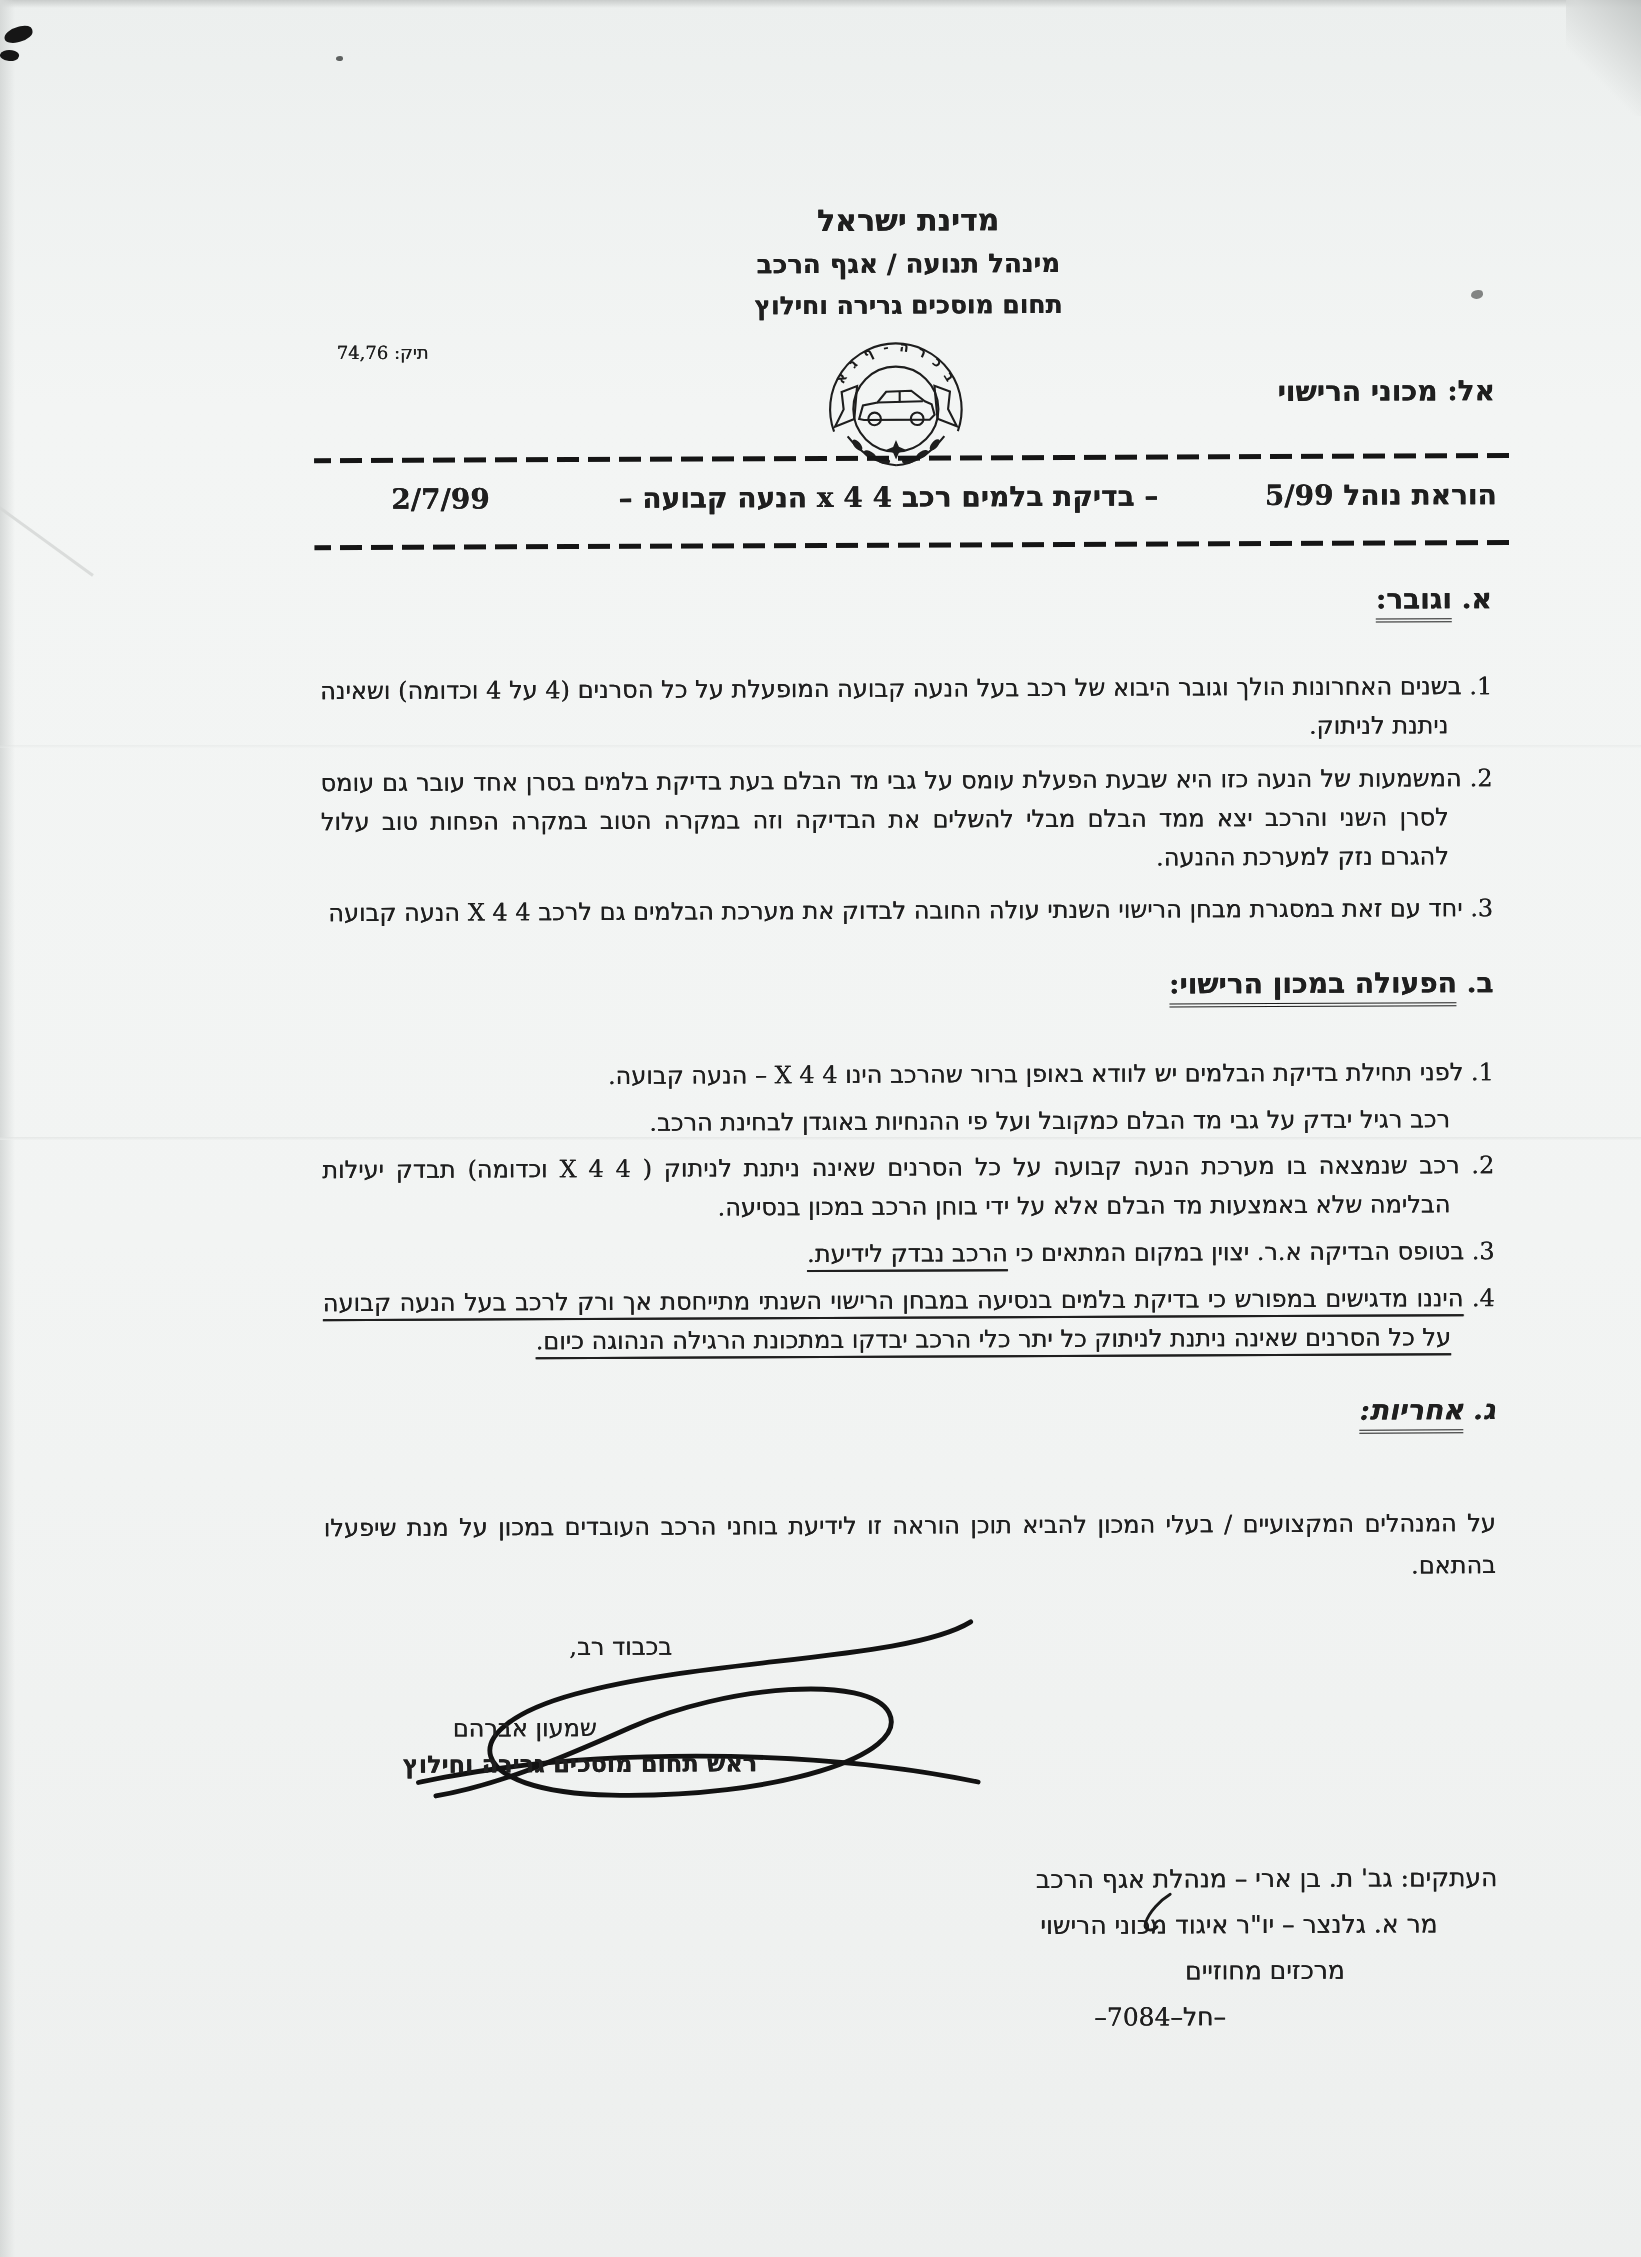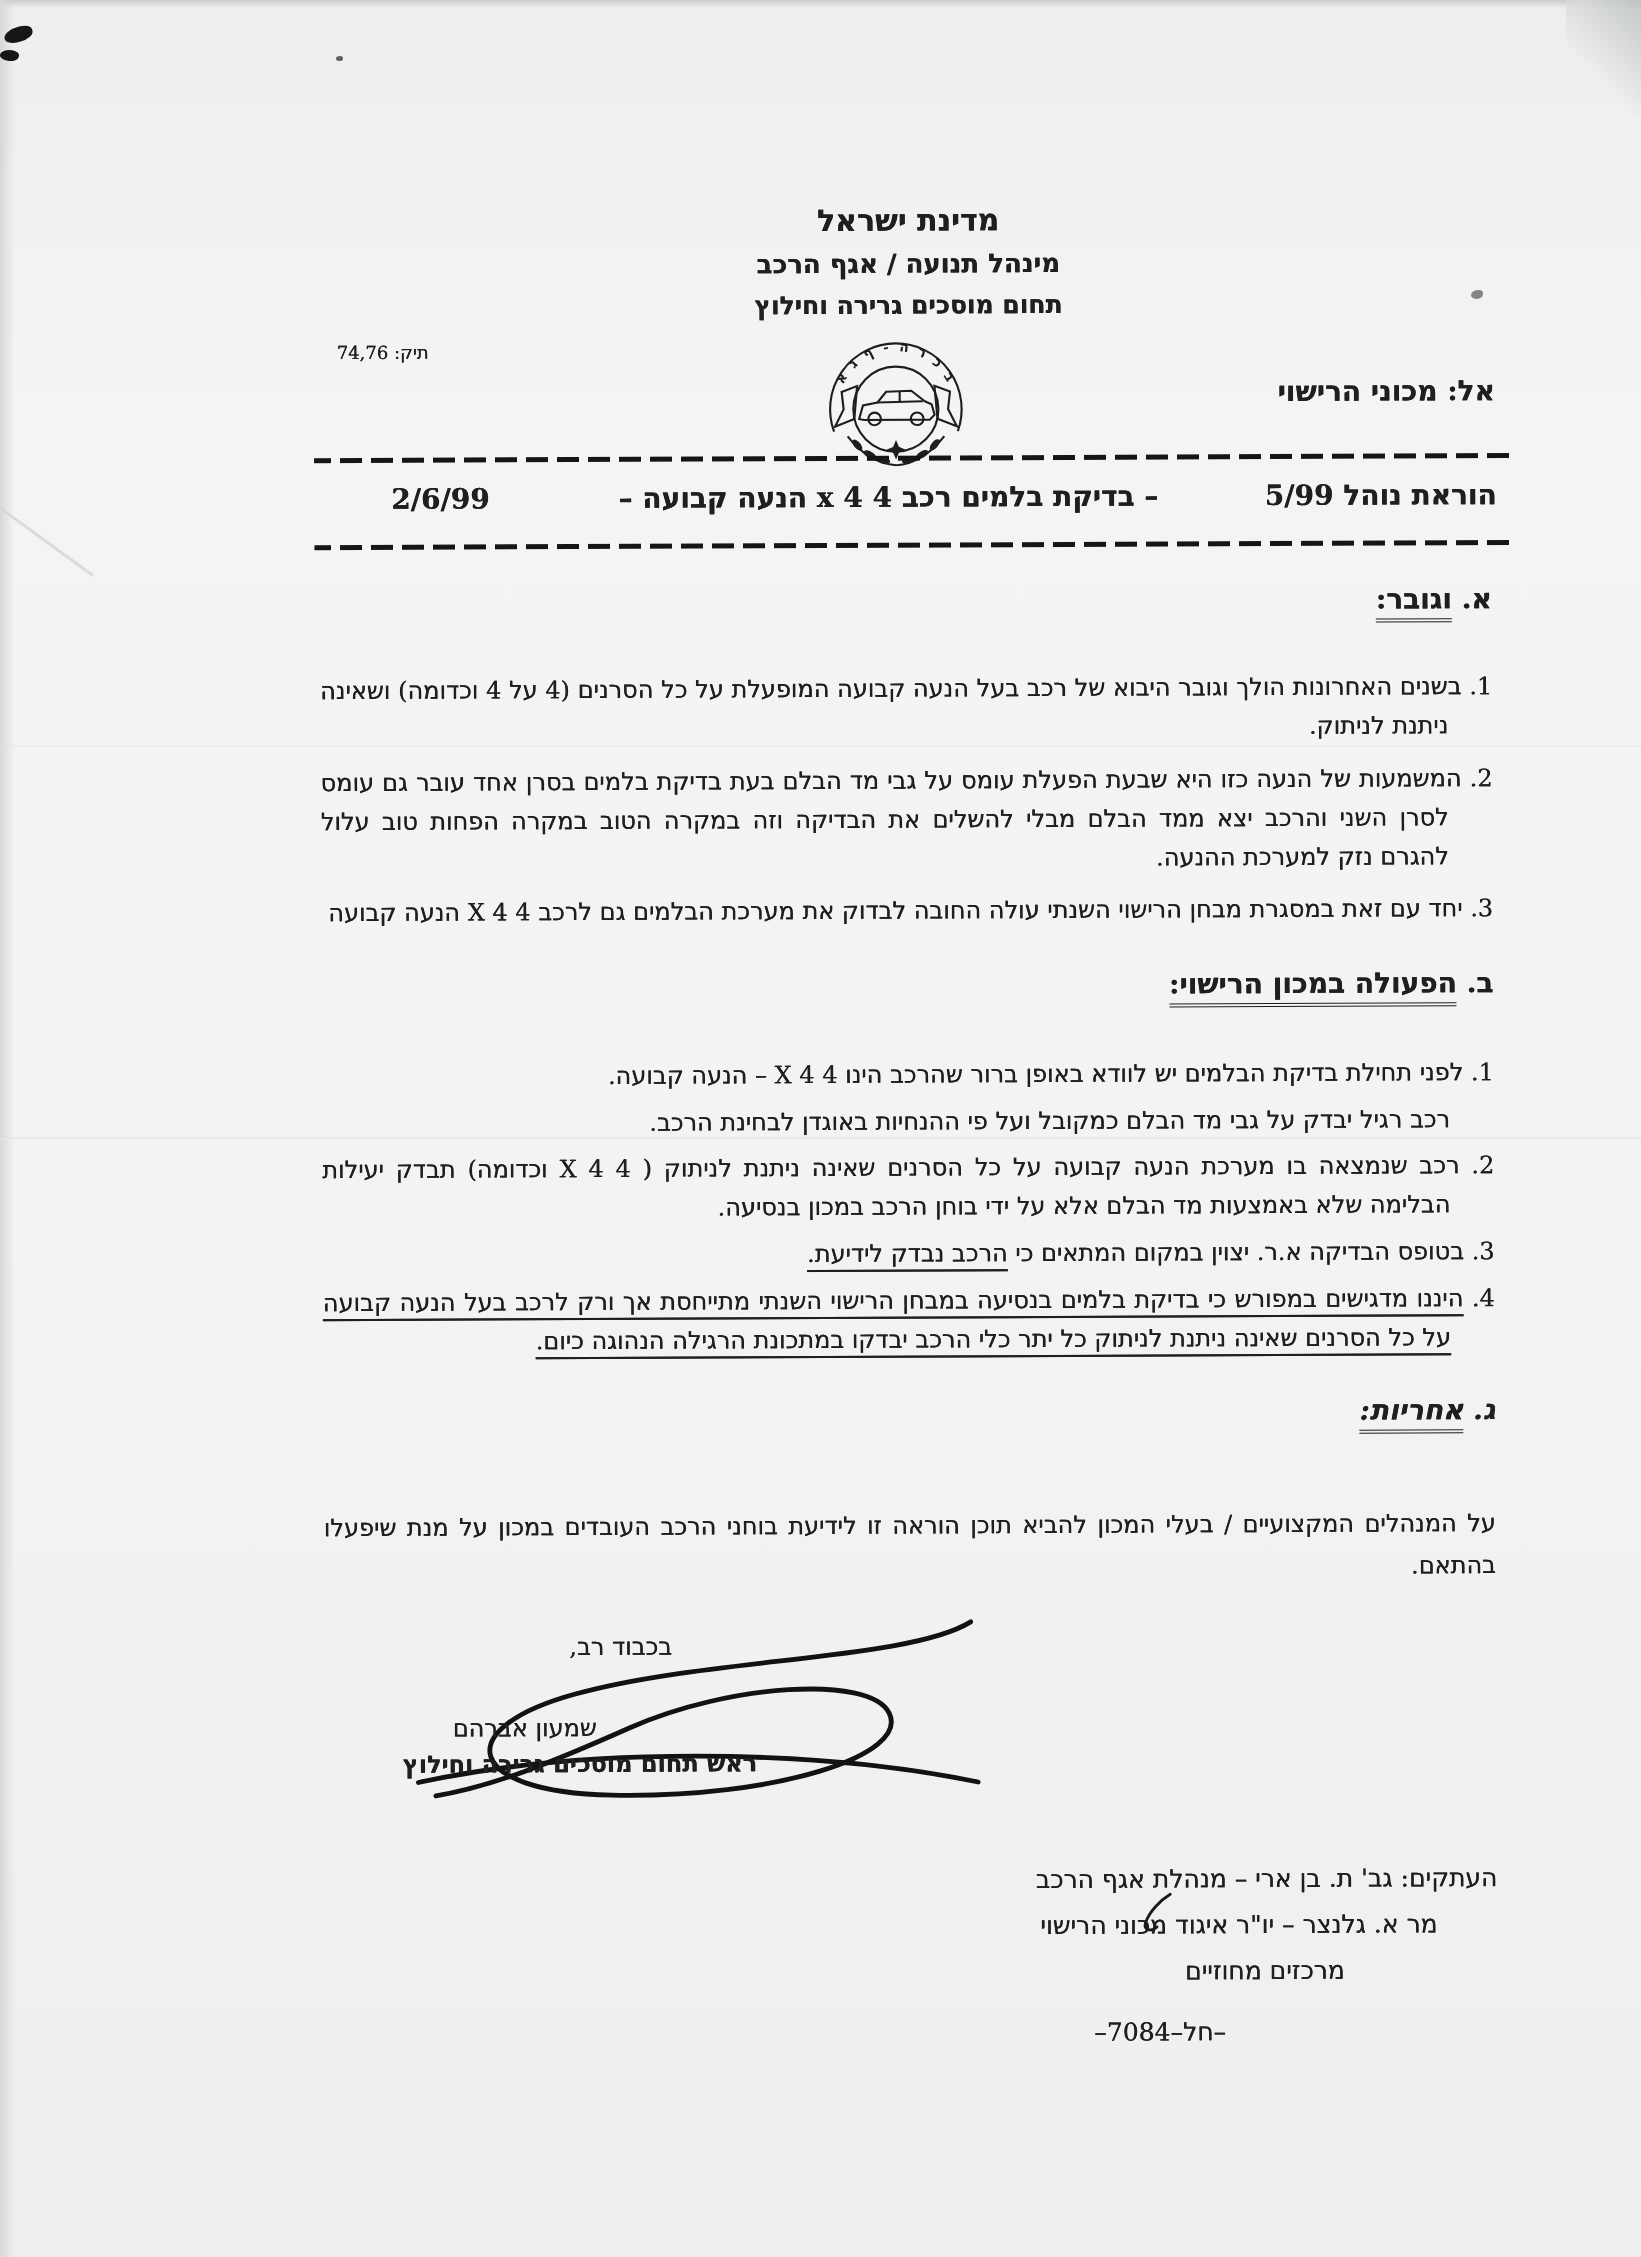--- a/index.html
+++ b/index.html
@@ -58,21 +58,21 @@
   
   .closing{position:absolute;top:1632px;left:537px;font-size:24px;margin-left:30px;}
   .sig-name{position:absolute;top:1713px;left:450px;font-size:24px;}
   .sig-role{position:absolute;top:1748px;left:400px;font-size:24px;font-weight:bold;}
   .sig-svg{position:absolute;top:1601px;left:404px;width:579px;height:208px;}
   .tick-svg{position:absolute;top:1892px;left:1132px;width:41px;height:44px;}
   
   .copies{position:absolute;top:1858px;right:147px;text-align:right;font-size:25px;line-height:46px;}
   .copies .l2{margin-right:60px;}
   .copies .l3{margin-right:153px;}
-  .copies .l4{margin-right:272px;margin-top:15px;}
+  .copies .l4{margin-right:272px;}
 </style>
 </head>
 <body>
 
 <div class="page">
 
   <div class="edge-top"></div>
   <div class="edge-left"></div>
   <div class="corner-tr"></div>
   <div class="speck s1"></div>
@@ -129,21 +129,21 @@
       </g>
     </svg>
 
     <div class="to-line txt">אל: מכוני הרישוי</div>
     <div class="file-line txt">תיק: 74,76</div>
 
     <div class="rule r1"></div>
     <div class="title-row">
       <span class="title-proc txt">הוראת נוהל 5/99</span>
       <span class="title-subj txt">– בדיקת בלמים רכב 4 x 4 הנעה קבועה –</span>
-      <span class="title-date txt">2/6/99</span>
+      <span class="title-date txt">2/7/99</span>
     </div>
     <div class="rule r2"></div>
 
     <div class="sec-head sh-a">
       <span class="txt">א.</span>
       <span class="u2 txt">וגובר:</span>
     </div>
     <div class="list list-a">
       <p class="item txt">
         <span>1.</span>

